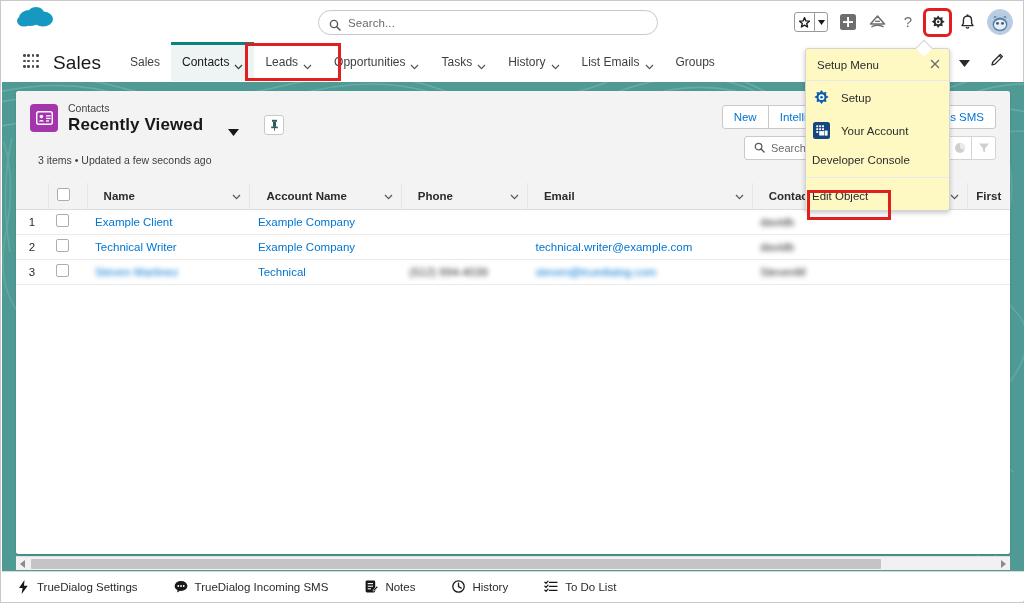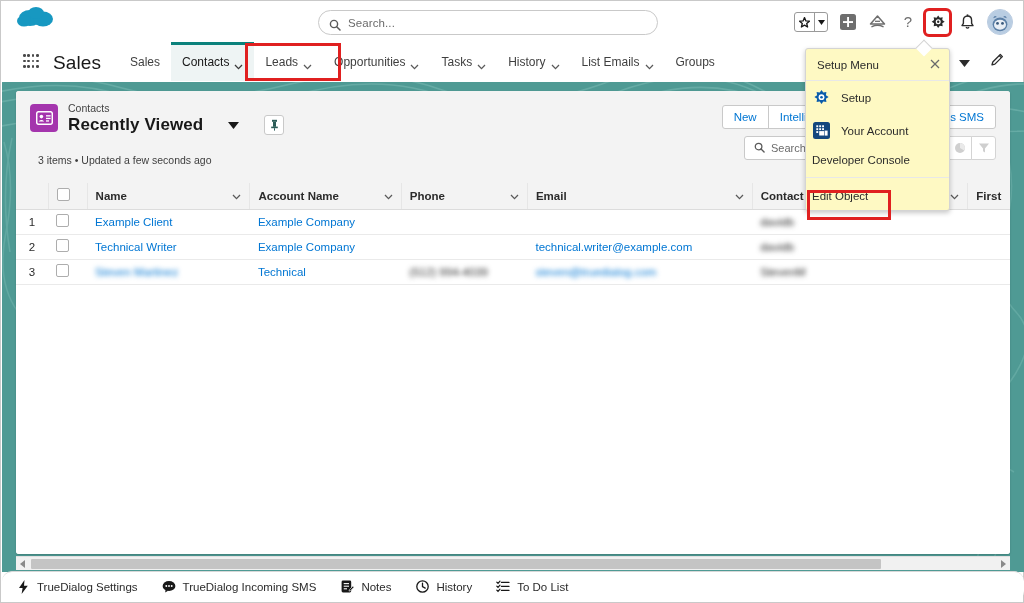--- a/index.html
+++ b/index.html
@@ -160,21 +160,21 @@
     padding: 10px 14px 0 14px;
   }
   .lv-titlewrap { display: flex; align-items: flex-start; gap: 10px; }
   .obj-icon {
     width: 28px; height: 28px; border-radius: 4px;
     background: #a435ad;
     display: flex; align-items: center; justify-content: center;
     margin-top: 3px;
   }
   .lv-sub { font-size: 10.5px; color: #444; line-height: 14px; }
-  .lv-title-row { display: flex; align-items: flex-start; gap: 25px; margin-top: 0px; }
+  .lv-title-row { display: flex; align-items: center; gap: 25px; margin-top: 0px; }
   .lv-title { font-size: 17px; font-weight: bold; color: #181818; letter-spacing: .1px; }
   .lv-caret { width: 11px; height: 7px; }
   .pin-btn {
     width: 20px; height: 20px;
     border: 1px solid #c9c9c9; border-radius: 3px; background: #fff;
     display: flex; align-items: center; justify-content: center;
   }
   .lv-meta {
     position: absolute; left: 22px; top: 63px;
     font-size: 10.5px; color: #3e3e3e;
@@ -229,21 +229,21 @@
     height: 26px;
     background: #f3f3f3;
     border-bottom: 1px solid #dcdcdc;
     border-right: 1px solid #e6e6e6;
     font-size: 11.5px; font-weight: bold; color: #2b2b2b;
     text-align: left;
     padding: 0 8px;
     position: relative;
     white-space: nowrap;
   }
-  table.lv th .thinner { display:flex; align-items:flex-start; justify-content:space-between; }
+  table.lv th .thinner { display:flex; align-items:flex-start; justify-content:space-between;margin-left:8px; }
   table.lv td {
     height: 25px;
     border-bottom: 1px solid #eaeaea;
     font-size: 11.5px; color: #2b2b2b;
     padding: 0 8px;
     white-space: nowrap;
     overflow: hidden;
   }
   table.lv td a { color: #0176d3; text-decoration: none; }
   .col-num { width: 28px; text-align: center; color: #555; font-size: 10.5px; }
@@ -310,21 +310,21 @@
     width: 850px; margin-left: 1px;
   }
 
   
   .util-bar {
     position: absolute; left: 1px; bottom: 1px;
     width: 1022px; height: 30px;
     background: #fff;
     border-top: 1px solid #d8d8d8;
     display: flex; align-items: center;
-    padding-left: 14px; gap: 24px; border-radius: 10px;
+    padding-left: 14px; gap: 36px;
   }
   .util-item { display: flex; align-items: center; gap: 7px; font-size: 11.5px; color: #2b2b2b; }
   .util-ico { width: 14px; height: 14px; display:flex; align-items:center; justify-content:center; }
 </style>
 </head>
 <body>
 
 <div id="app">
 
   <div class="global-header">

